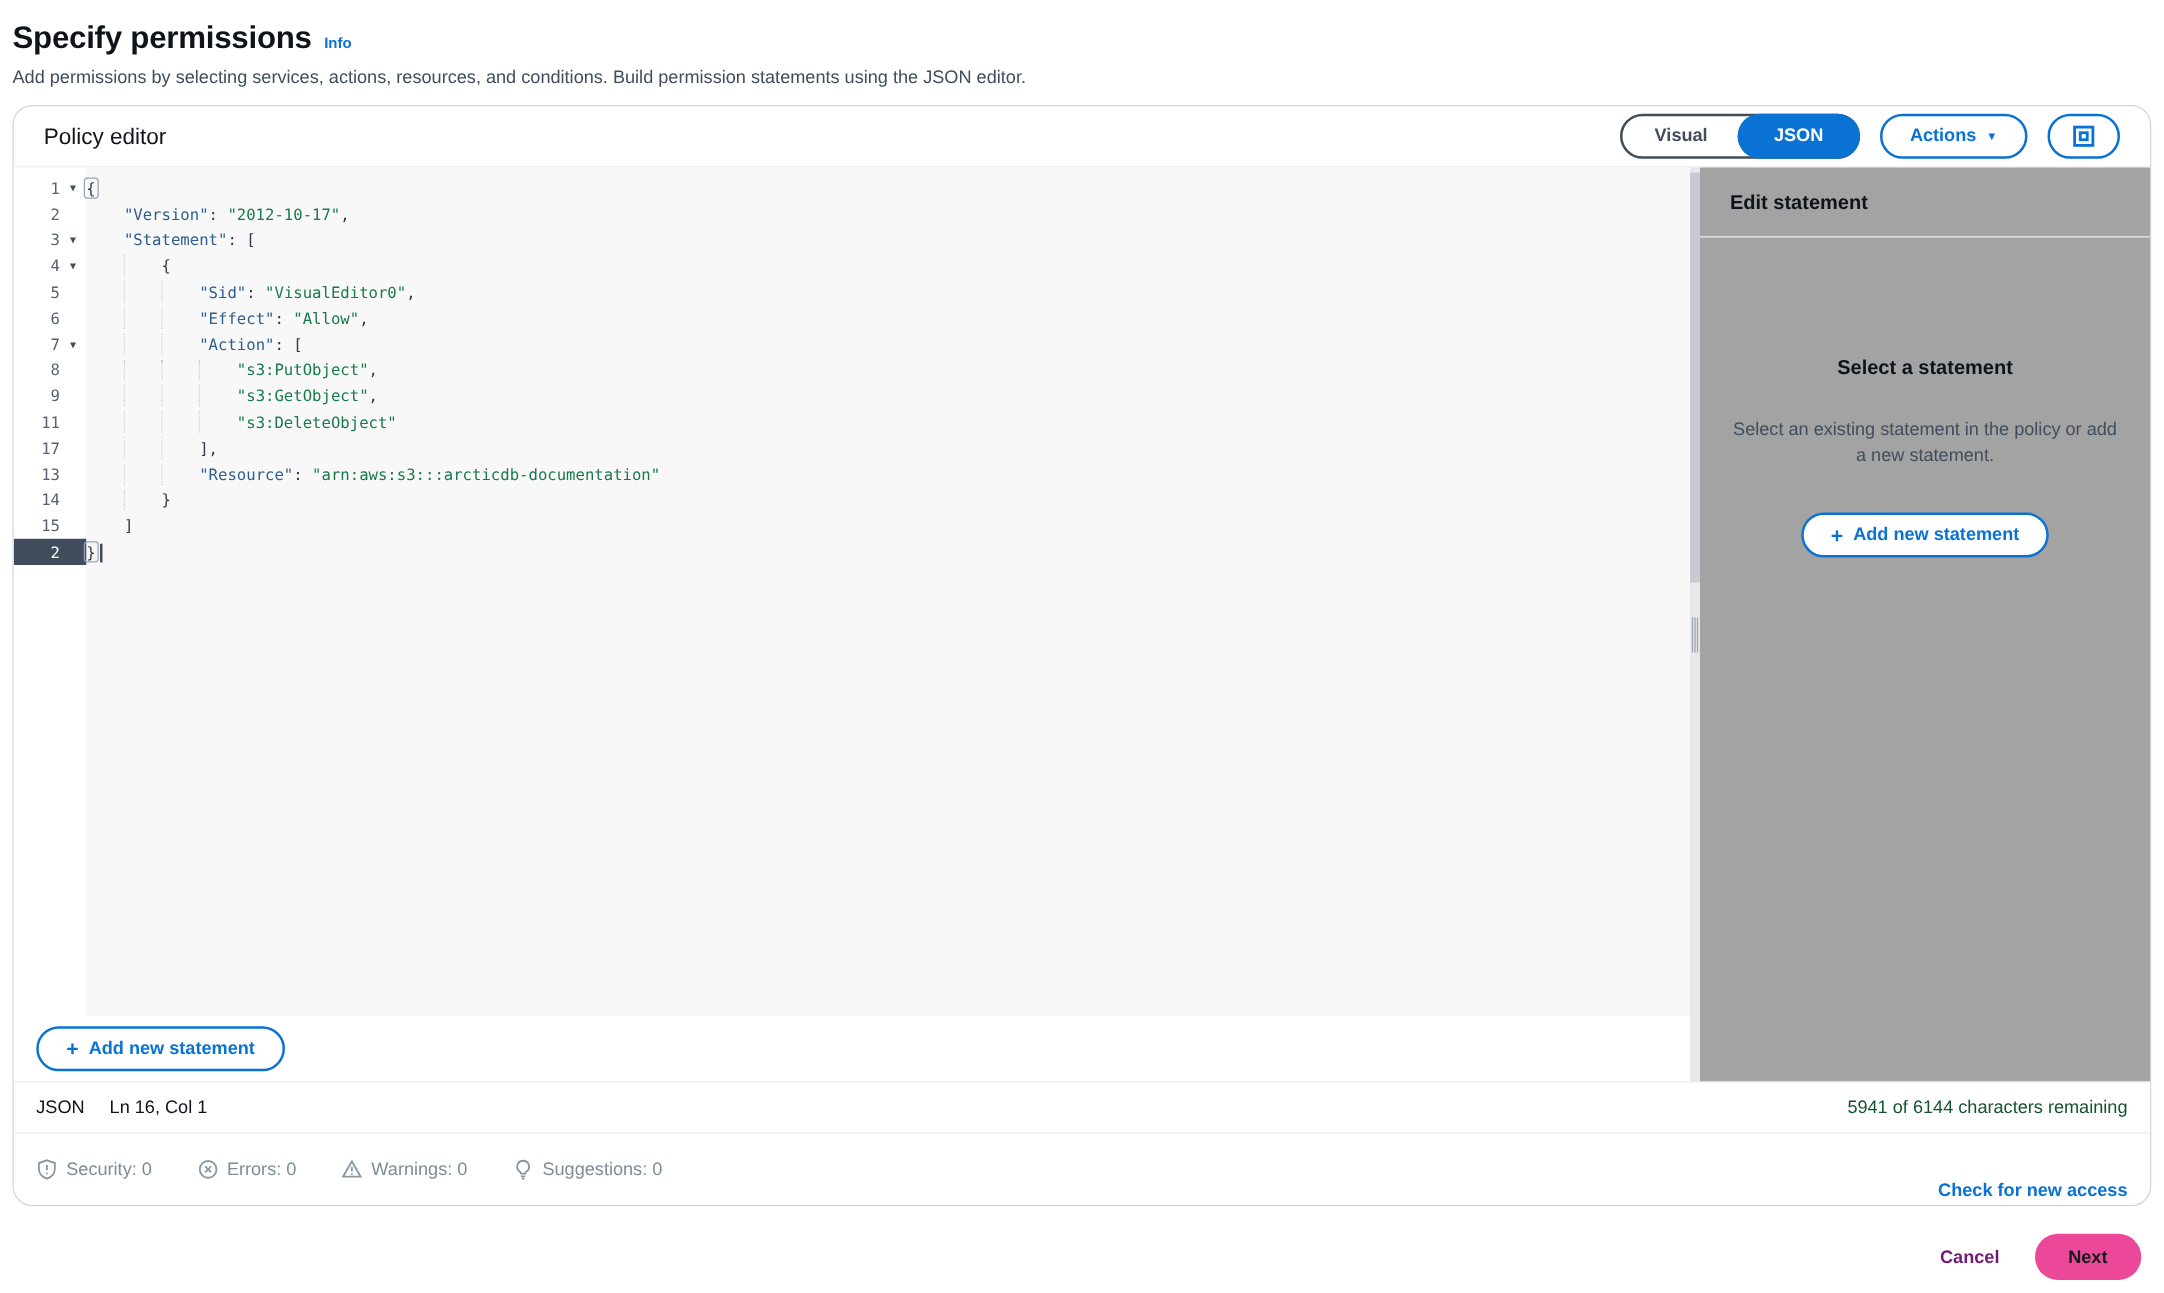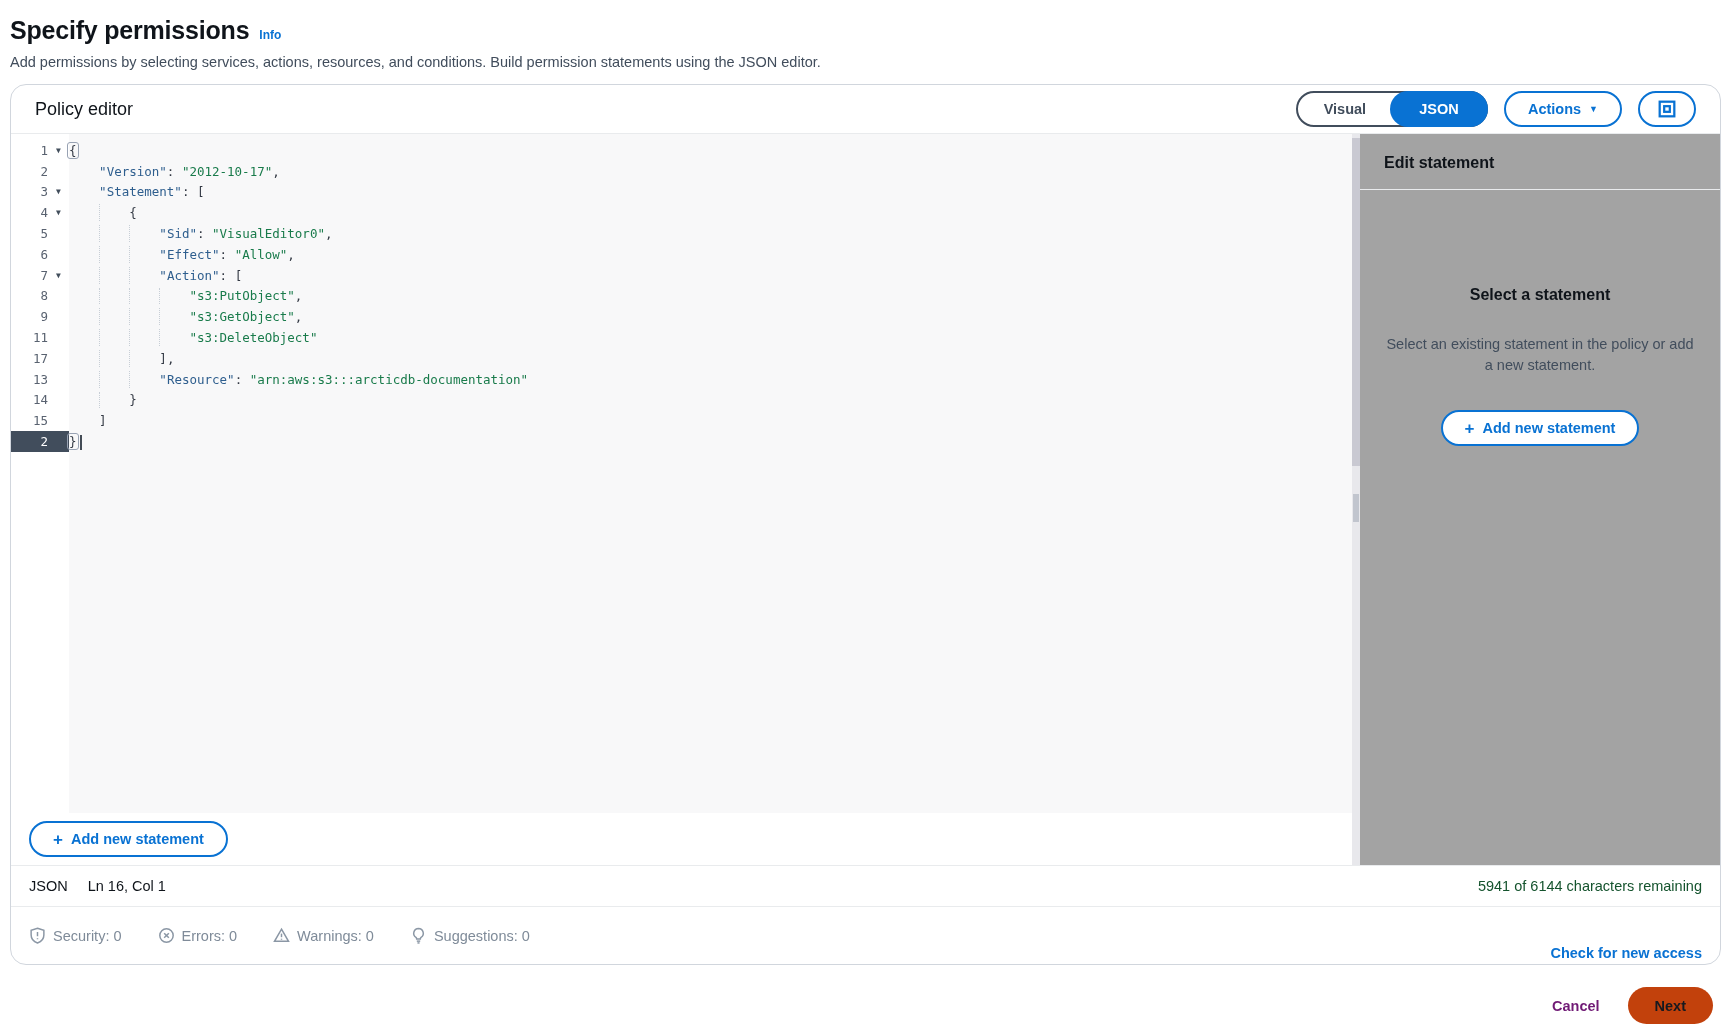--- a/index.html
+++ b/index.html
@@ -69,21 +69,21 @@
   .status-right { color: #14532d; }
 
   .validation-row { display: flex; align-items: center; height: 58px; padding: 0 18px; border-top: 1px solid #e9ebed; }
   .v-item { display: flex; align-items: center; gap: 7px; color: #7f8b99; font-size: 14.5px; margin-right: 36px; }
   .v-item svg { stroke: #8b97a5; fill: none; stroke-width: 1.4; }
   .check-access { margin-left: auto; color: #0972d3; font-weight: 700; font-size: 14.5px; cursor: pointer; text-decoration: none; margin-top: 35px; }
 
   
   .footer { display: flex; align-items: center; justify-content: flex-end; gap: 28px; padding: 22px 18px 0; }
   .cancel-link { color: #701a75; font-weight: 700; font-size: 14.5px; cursor: pointer; text-decoration: none; }
-  .btn-primary { background: #c2410c; border: none; border-radius: 19px; height: 37px; padding: 0 27px; font-size: 14.5px; font-weight: 700; color: #16191f; cursor: pointer; font-family: "Liberation Sans", sans-serif; }
+  .btn-primary { background: #ec4899; border: none; border-radius: 19px; height: 37px; padding: 0 27px; font-size: 14.5px; font-weight: 700; color: #16191f; cursor: pointer; font-family: "Liberation Sans", sans-serif; }
 
   .expand-svg rect { stroke: #0972d3; }
 </style>
 </head>
 <body>
 
 <div class="page-header">
   <div class="title-row">
     <h1>Specify permissions</h1>
     <a class="info-link">Info</a>

